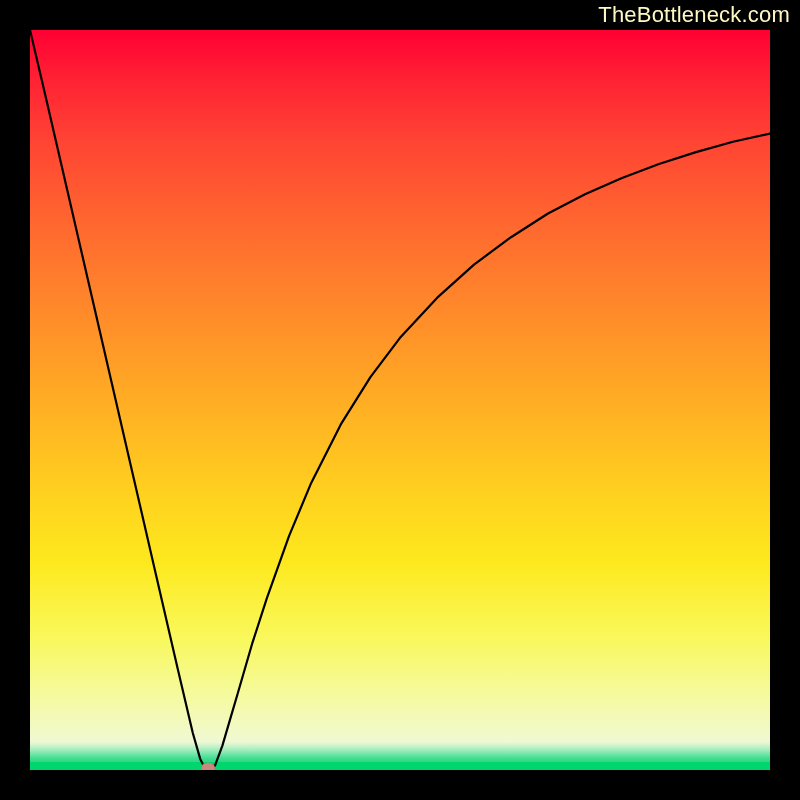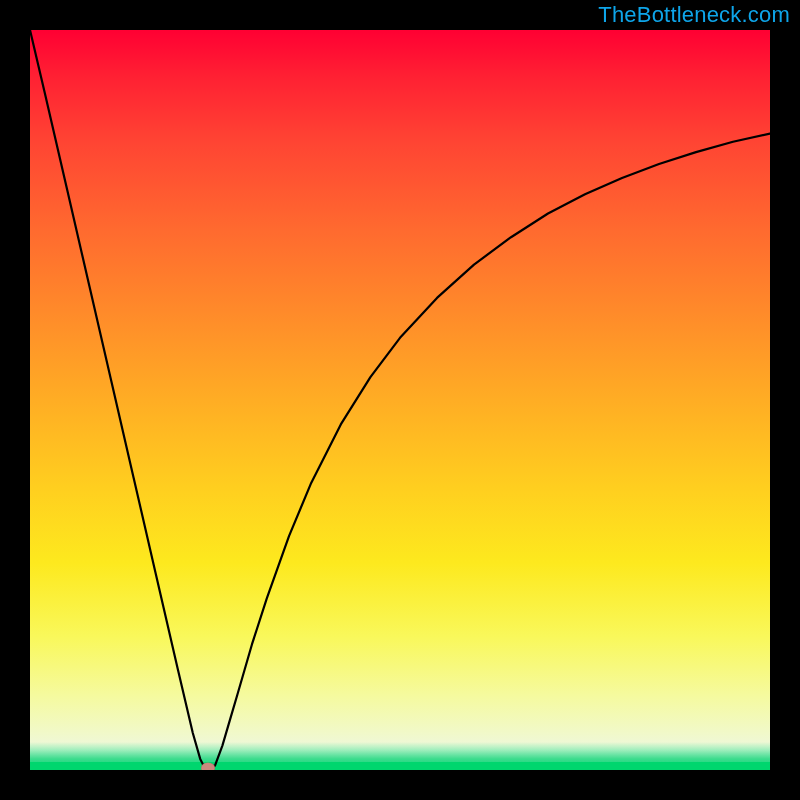--- a/index.html
+++ b/index.html
@@ -14,21 +14,21 @@
   .frame {
     position: relative;
     width: 800px;
     height: 800px;
     background: #000;
   }
   .watermark {
     position: absolute;
     top: 2px;
     right: 10px;
-    color: #0ea5e9;
+    color: #fef9c3;
     font-size: 22px;
     font-weight: 500;
     letter-spacing: 0.2px;
     z-index: 10;
     text-align: right;
   }
   .plot-area {
     position: absolute;
     left: 30px;
     top: 30px;

